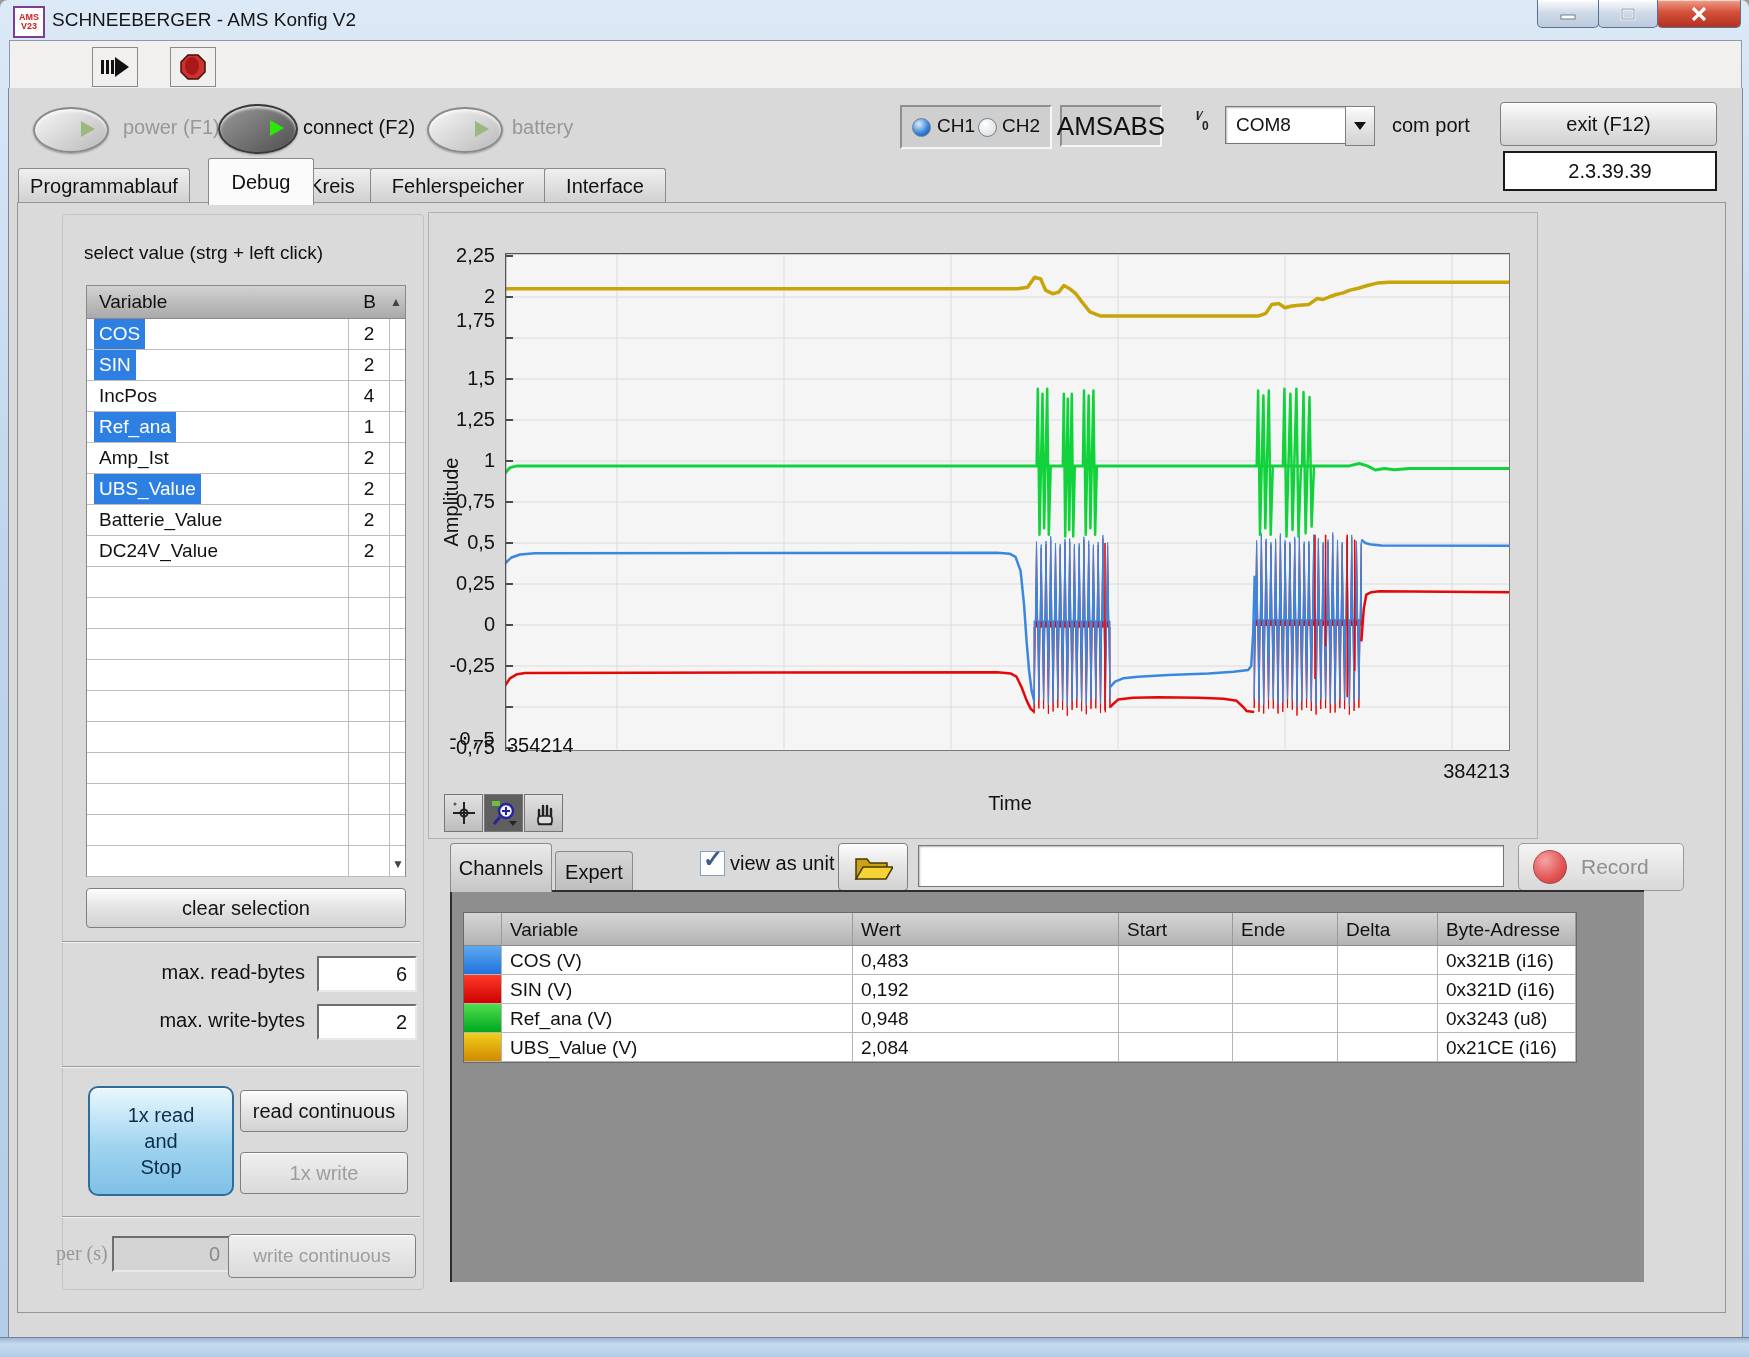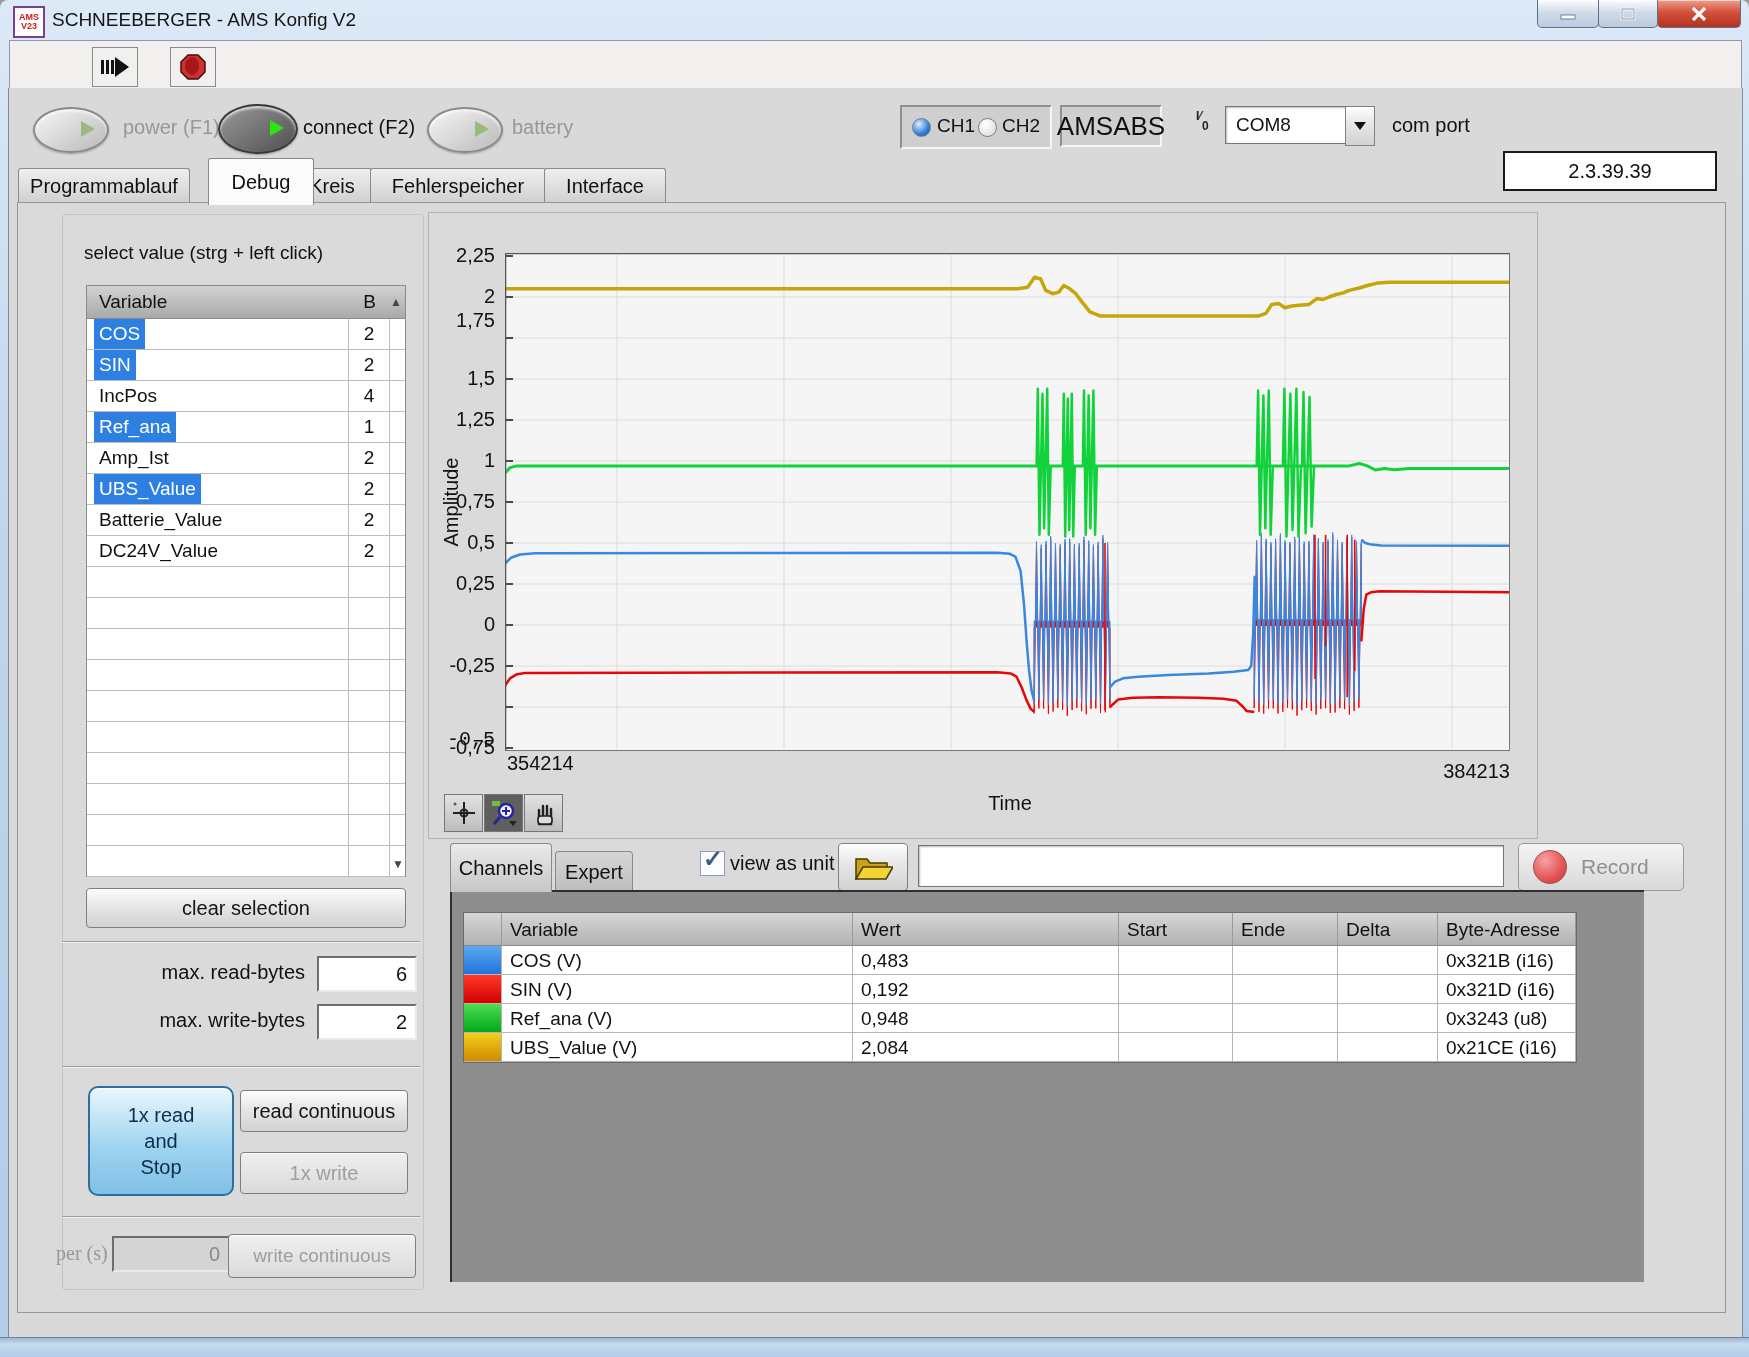--- a/index.html
+++ b/index.html
@@ -165,20 +165,21 @@
     <div style="padding-left:6px;"><span>0</span></div>
   </div>
   <div class="abs whitebox" style="left:1225px;top:106px;width:118px;height:36px;display:flex;align-items:center;padding-left:10px;font-size:19px;">COM8</div>
   <div class="abs btn" style="left:1345px;top:106px;width:28px;height:38px;border-radius:0;">
     <svg width="12" height="8">
         <polygon points="0,0 12,0 6,8" fill="#111"></polygon>
       </svg>
   </div>
   <div class="abs lbl" style="left:1392px;top:114px;">com port</div>
 
+  <div class="abs btn" style="left:1500px;top:102px;width:215px;height:42px;">exit (F12)</div>
   <div class="abs" style="left:1503px;top:151px;width:210px;height:36px;background:#fff;border:2px solid #1a1a1a;display:flex;align-items:center;justify-content:center;font-size:20px;">2.3.39.39</div>
 
   <div id="mainTabs">
       <div class="tab" style="left: 18px; width: 170px; top: 168px; height: 35px;">Programmablauf</div>
       <div class="tab active" style="left: 188px; width: 104px; top: 158px; height: 46px; margin-left: 20px;">Debug</div>
       <div class="tab" style="left: 292px; width: 78px; top: 168px; height: 35px;">Kreis</div>
       <div class="tab" style="left: 370px; width: 174px; top: 168px; height: 35px;">Fehlerspeicher</div>
       <div class="tab" style="left: 544px; width: 120px; top: 168px; height: 35px;">Interface</div>
     </div>
   <div class="abs tabpage"></div>
@@ -385,21 +386,21 @@
       <line x1="0" y1="290" x2="8" y2="290" stroke="#4a4a4a" stroke-width="2"></line>
       <line x1="0" y1="331" x2="8" y2="331" stroke="#4a4a4a" stroke-width="2"></line>
       <line x1="0" y1="372" x2="8" y2="372" stroke="#4a4a4a" stroke-width="2"></line>
       <line x1="0" y1="413" x2="8" y2="413" stroke="#4a4a4a" stroke-width="2"></line>
       <line x1="0" y1="454" x2="8" y2="454" stroke="#4a4a4a" stroke-width="2"></line>
       <line x1="0" y1="495" x2="8" y2="495" stroke="#4a4a4a" stroke-width="2"></line>
       <rect x="0.5" y="0.5" width="1004" height="497" fill="none" stroke="#787878"></rect>
       <line x1="0.5" y1="0.5" x2="1004.5" y2="0.5" stroke="#555" stroke-width="1.6"></line>
       <line x1="0.5" y1="0" x2="0.5" y2="498" stroke="#555" stroke-width="1.6"></line>
     </svg>
-  <div class="abs xlab" style="left:507px;top:752px;">354214</div>
+  <div class="abs xlab" style="left:507px;top:734px;">354214</div>
   <div class="abs xlab" style="left:1410px;top:760px;width:100px;text-align:right;">384213</div>
   <div class="abs xlab" style="left:940px;top:792px;width:140px;text-align:center;">Time</div>
 
   <div class="abs toolicon" style="left:444px;">
     <svg width="26" height="26">
       <path d="M13 2 V24 M2 13 H24" stroke="#222" stroke-width="2"></path>
         <circle cx="13" cy="13" r="3.5" fill="none" stroke="#222" stroke-width="2"></circle>
         <circle cx="4" cy="4" r="1.5" fill="#555"></circle>
     </svg>
   </div>

